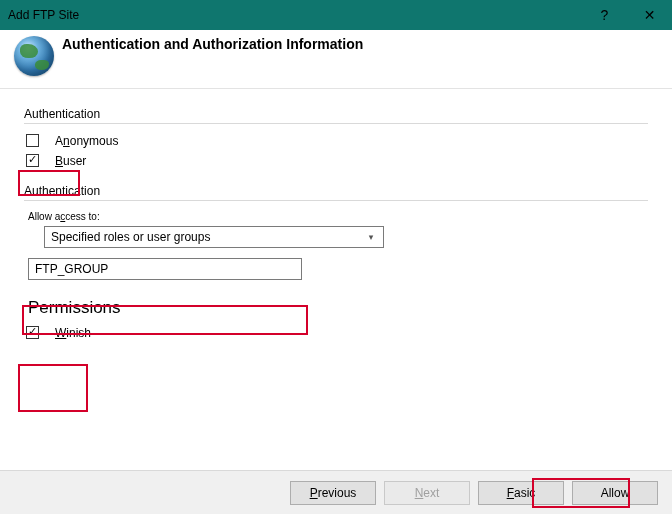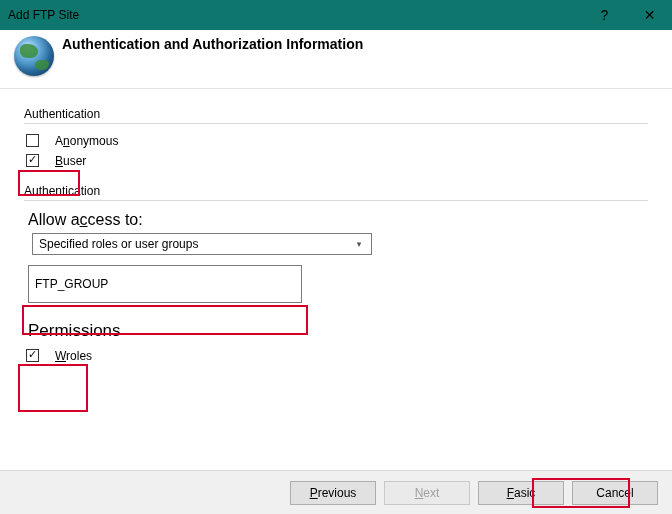--- a/index.html
+++ b/index.html
@@ -113,45 +113,45 @@
     top: -1px;
   }
   .chk-label { font-size: 12px; }
   .chk-label .ul { text-decoration: underline; }
   .highlight {
     border: 2px solid #d4002a;
     position: absolute;
     pointer-events: none;
   }
   .field-label {
-    font-size: 16px;
+    font-size: 10px;
     margin: 4px 0 4px 4px;
     display: block;
   }
   .select {
     width: 340px;
     height: 22px;
     border: 1px solid #7a7a7a;
     background: #fff;
     display: flex;
     align-items: center;
     padding: 0 4px 0 6px;
     font-size: 12px;
     justify-content: space-between;
-    margin-left: 8px;
+    margin-left: 20px;
   }
   .select .arrow {
     width: 16px;
     text-align: center;
     font-size: 9px;
     color: #555;
   }
   .textbox {
     width: 274px;
-    height: 38px;
+    height: 22px;
     border: 1px solid #7a7a7a;
     background: #fff;
     padding: 0 6px;
     font-size: 12px;
     display: flex;
     align-items: center;
     margin-left: 4px;
     margin-top: 10px;
   }
   .perm-title {
@@ -237,38 +237,38 @@
     </div>
 
     <div class="textbox">
       <span>FTP_GROUP</span>
     </div>
 
     <div class="perm-title">Permissions</div>
 
     <div class="chk-row">
       <span class="chk checked"></span>
-      <span class="chk-label"><span class="ul">W</span><span>roles</span></span>
+      <span class="chk-label"><span class="ul">W</span><span>inish</span></span>
     </div>
   </div>
 
 </div>
 
 <div class="footer">
   <div class="btn-footer">
       <span class="ul">P</span>
       <span>revious</span>
     </div>
   <div class="btn-footer disabled">
       <span class="ul">N</span>
       <span>ext</span>
     </div>
   <div class="btn-footer">
       <span class="ul">F</span>
       <span>asic</span>
     </div>
-  <div class="btn-footer">Cancel</div>
+  <div class="btn-footer">Allow</div>
 </div>
 
 <div class="highlight hl-basic"></div>
 <div class="highlight hl-textbox"></div>
 <div class="highlight hl-perms"></div>
 <div class="highlight hl-finish"></div>
 
 </body></html>

